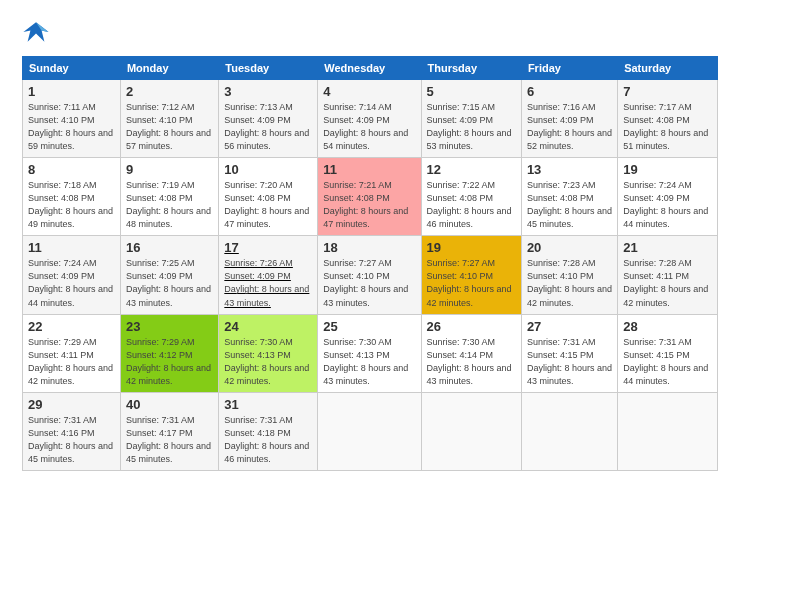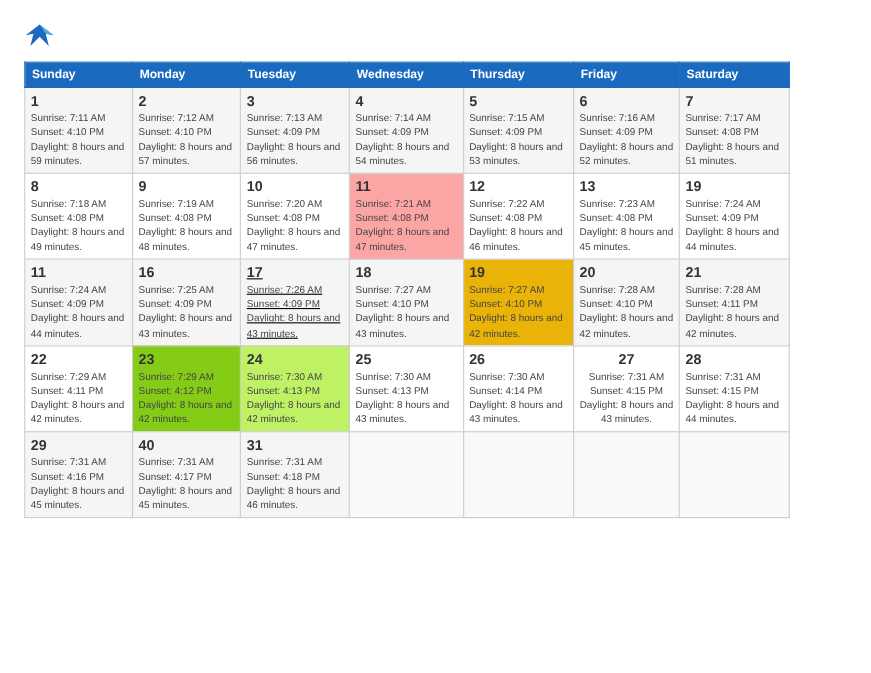--- a/index.html
+++ b/index.html
@@ -236,21 +236,21 @@
             <div class="day-info">Sunrise: 7:30 AM<br>Sunset: 4:13 PM<br>Daylight: 8 hours and 42 minutes.</div>
           </td>
           <td style="background: rgb(255, 255, 255);">
             <span class="day-number">25</span>
             <div class="day-info">Sunrise: 7:30 AM<br>Sunset: 4:13 PM<br>Daylight: 8 hours and 43 minutes.</div>
           </td>
           <td style="background: rgb(255, 255, 255);">
             <span class="day-number">26</span>
             <div class="day-info">Sunrise: 7:30 AM<br>Sunset: 4:14 PM<br>Daylight: 8 hours and 43 minutes.</div>
           </td>
-          <td style="background: rgb(255, 255, 255); text-align: center;">
+          <td style="background: rgb(255, 255, 255);">
             <span class="day-number">27</span>
             <div class="day-info">Sunrise: 7:31 AM<br>Sunset: 4:15 PM<br>Daylight: 8 hours and 43 minutes.</div>
           </td>
           <td style="background: rgb(255, 255, 255);">
             <span class="day-number">28</span>
             <div class="day-info">Sunrise: 7:31 AM<br>Sunset: 4:15 PM<br>Daylight: 8 hours and 44 minutes.</div>
           </td>
         </tr>
         <tr>
           <td style="background: rgb(245, 245, 245);">

